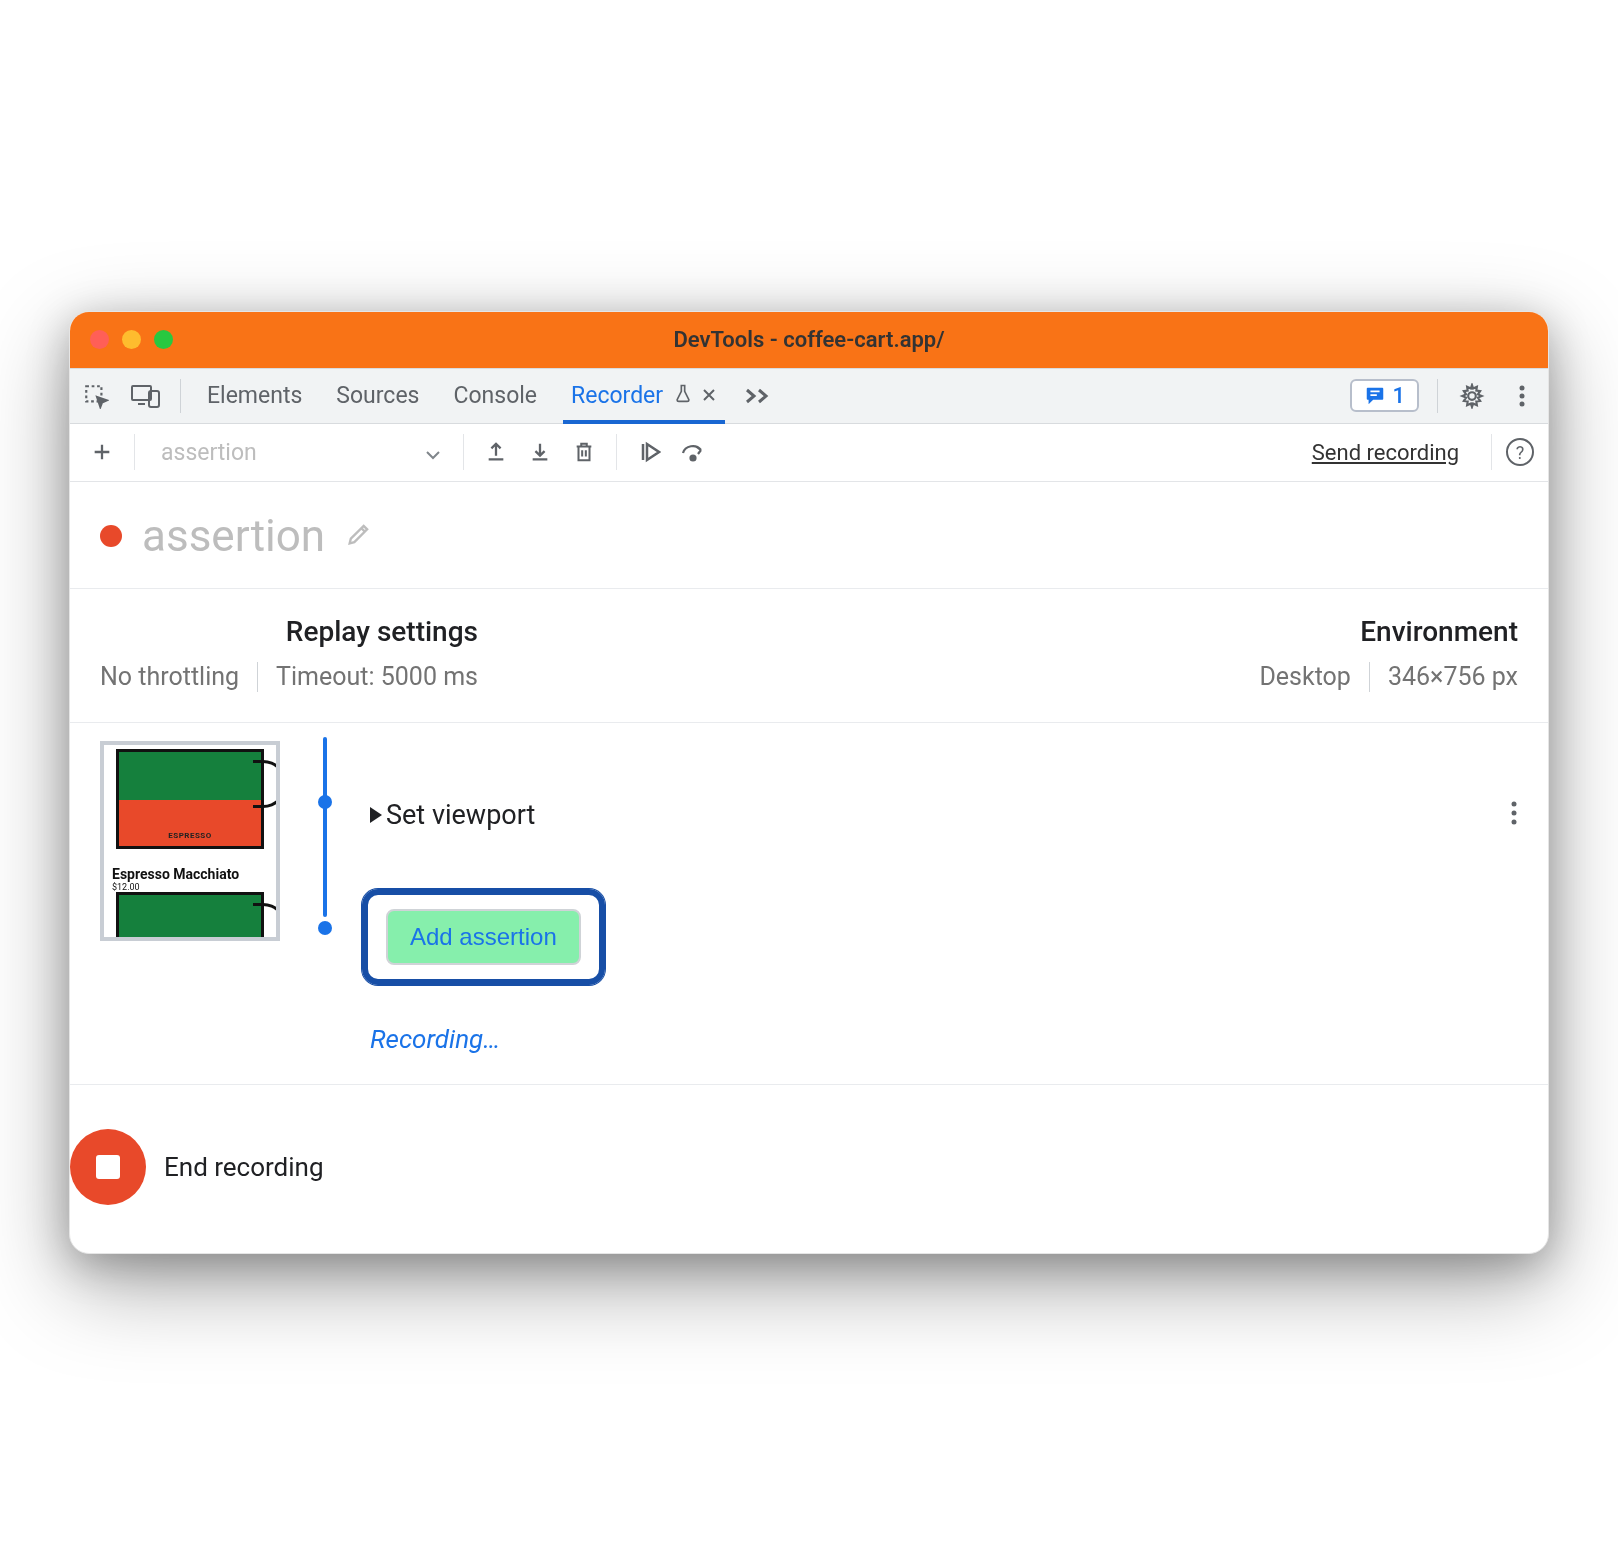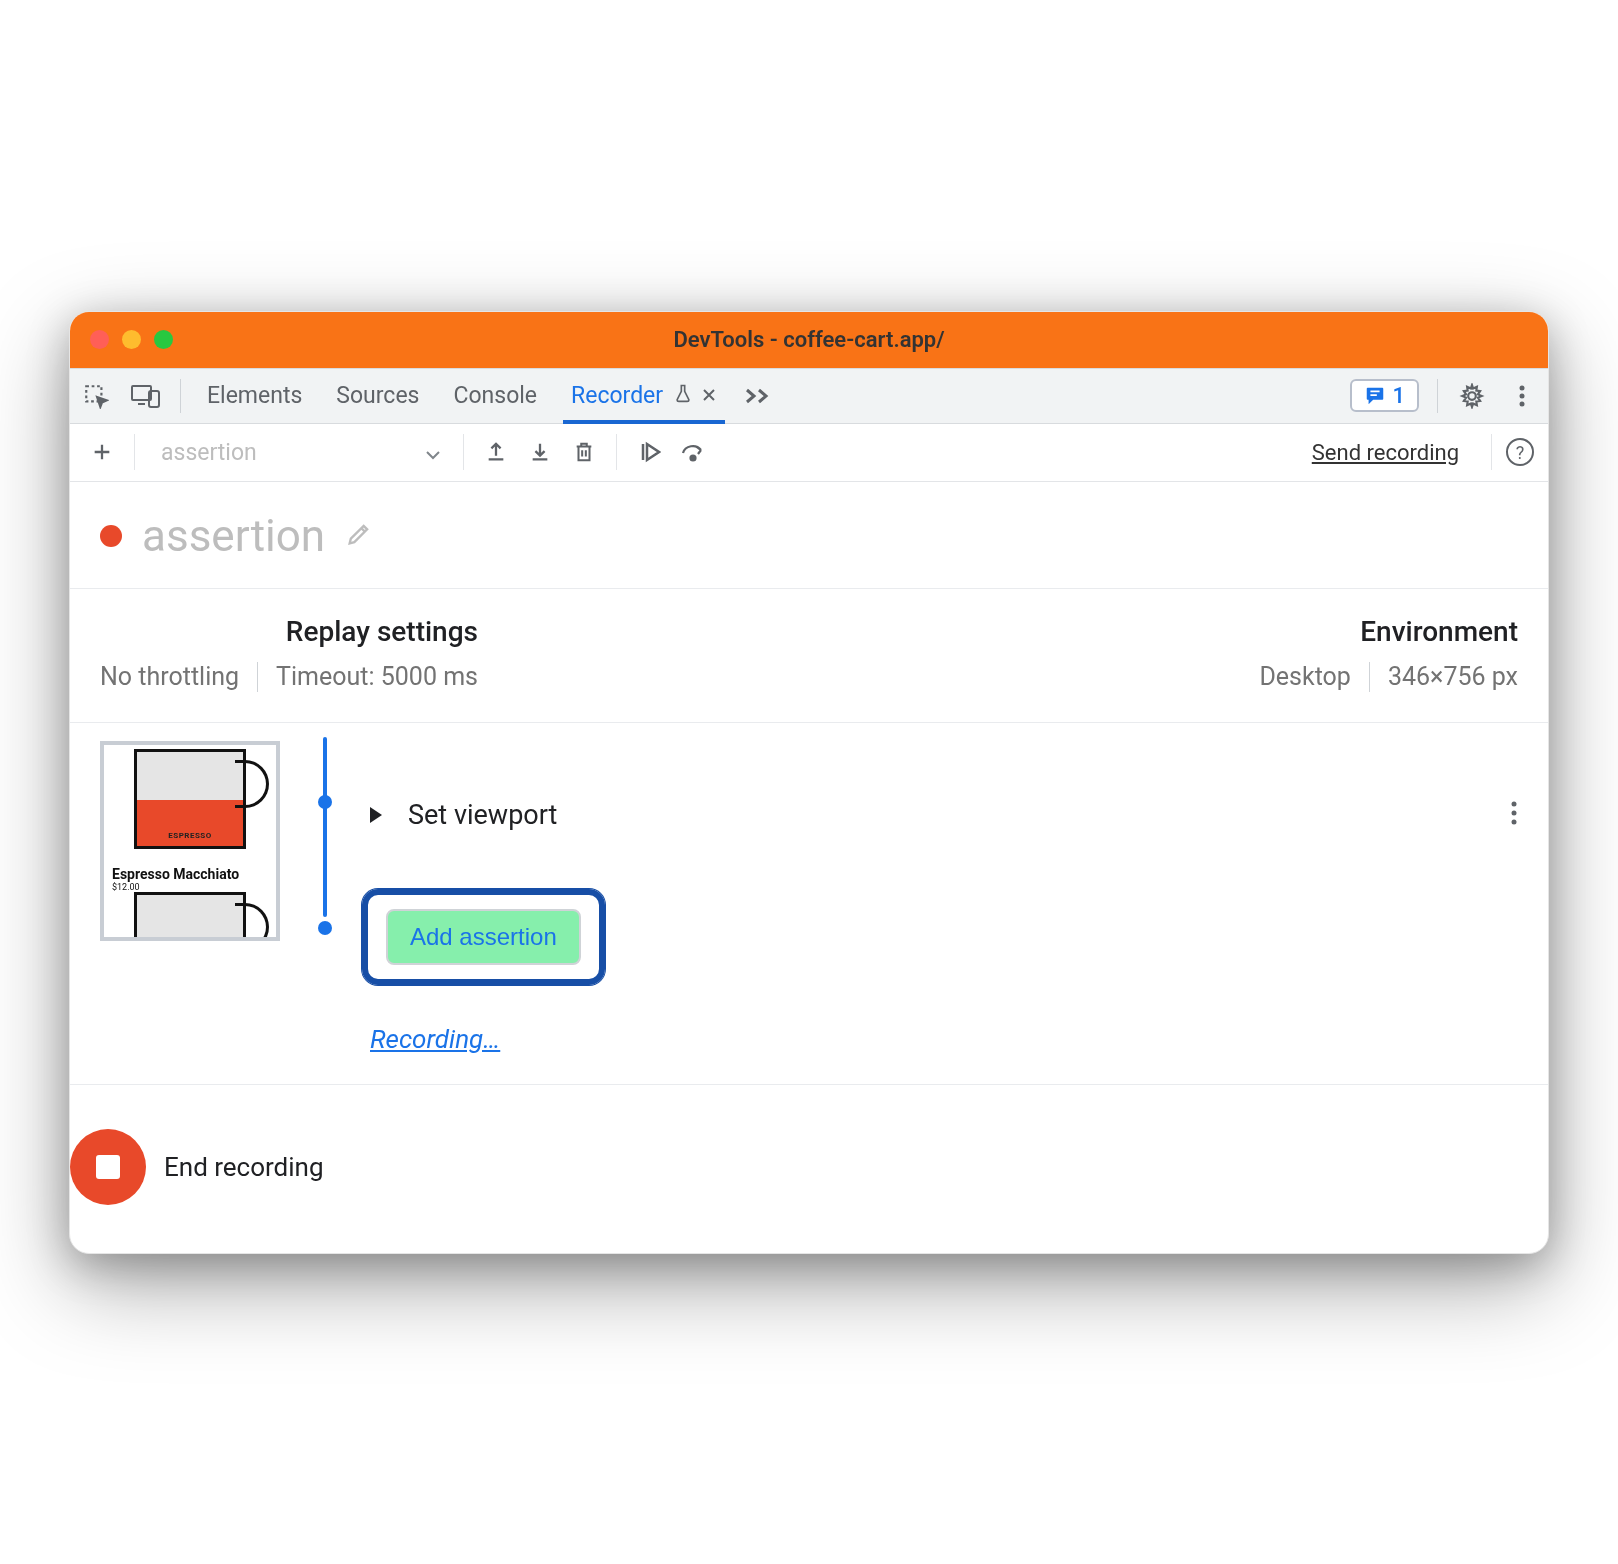--- a/index.html
+++ b/index.html
@@ -99,54 +99,54 @@
   .settings-vals .vsep { width:1px; height:30px; background:#cfd3d7; }
   .settings-col.right { text-align:left; }
   
   .steps-area { display:flex; padding: 0 30px 30px; }
   .thumb-col { width:180px; padding-top:18px; }
   .thumb {
     border:4px solid #c8cdd4; background:#fff;
     width:180px; height:200px; position:relative; overflow:hidden;
   }
   .cup {
-    width:112px; height:100px; border:3.5px solid #111; margin: 4px auto 8px; position:relative; background:#e5e5e5;padding-left:27px;
+    width:148px; height:100px; border:3.5px solid #111; margin: 4px auto 8px; position:relative; background:#15803d;padding-left:27px;
   }
   .cup .fill { position:absolute; left:0; right:0; bottom:0; height:46px; background:#e8492a; }
   .cup .label { position:absolute; left:0; right:0; bottom:6px; text-align:center; font-size:8px; color:#222; letter-spacing:.5px; font-weight:700; }
   .cup .handle {
     position:absolute; right:-26px; top:8px; width:34px; height:48px;
     border:3.5px solid #111; border-left:none; border-radius:0 34px 34px 0;
   }
   .cup2 { height:56px; margin-top:0; }
   .thumb .caption { font-size:14px; font-weight:700; margin:17px 8px 0; color:#111; }
   .thumb .price { font-size:9px; margin:0 8px; color:#111; }
   .timeline-col { width:90px; position:relative; display:flex; justify-content:center; }
   .tl-line { position:absolute; top:14px; bottom:auto; height:180px; width:4px; background:#1a73e8; border-radius:3px; left:50%; transform:translateX(-50%); }
   .tl-dot { position:absolute; width:14px; height:14px; border-radius:50%; background:#1a73e8; left:50%; transform:translateX(-50%); }
   .tl-dot.d1 { top:72px; }
   .tl-dot.d2 { top:198px; }
   .steps-col { flex:1; padding-top:48px; }
   .step-row { display:flex; align-items:center; justify-content:space-between; height:88px; }
-  .step-left { display:flex; align-items:center; gap:26px; font-size:27px; color:#202124; }
+  .step-left { display:flex; align-items:center; gap:4px; font-size:27px; color:#202124; }
   .tri { display:inline-block; width:0; height:0; border-left:12px solid #202124; border-top:8px solid transparent; border-bottom:8px solid transparent; }
   .step-menu { color:#5f6368; }
   .add-assert-wrap {
     margin: 30px 0 0 -8px;
     display:inline-block;
     border: 6px solid #174ea6;
     border-radius: 16px;
     padding: 14px 18px;
     box-shadow: 0 0 0 1px #174ea6;
   }
   .add-assert {
     background:#86efac; border:2px solid #cfd3d7; border-radius:8px;
     padding: 12px 22px; font-size:24px; color:#1a73e8; font-weight:500; cursor:pointer;
   }
-  .recording-text { margin-top:39px; font-size:26px; font-style:italic; color:#1a73e8;text-decoration:underline; }
+  .recording-text { margin-top:39px; font-size:26px; font-style:italic; color:#1a73e8; }
   
   .footer { border-top:1px solid #e9ebee; padding: 44px 0 48px; display:flex; flex-direction:row; align-items:center; gap:18px; }
   .stop-btn { width:76px; height:76px; border-radius:50%; background:#e8492a; display:flex; align-items:center; justify-content:center; cursor:pointer; }
   .stop-sq { width:24px; height:24px; background:#fff; border-radius:3px; }
   .footer-label { font-size:26px; color:#202124; }
 </style>
 </head>
 <body>
 
 <div class="window">

